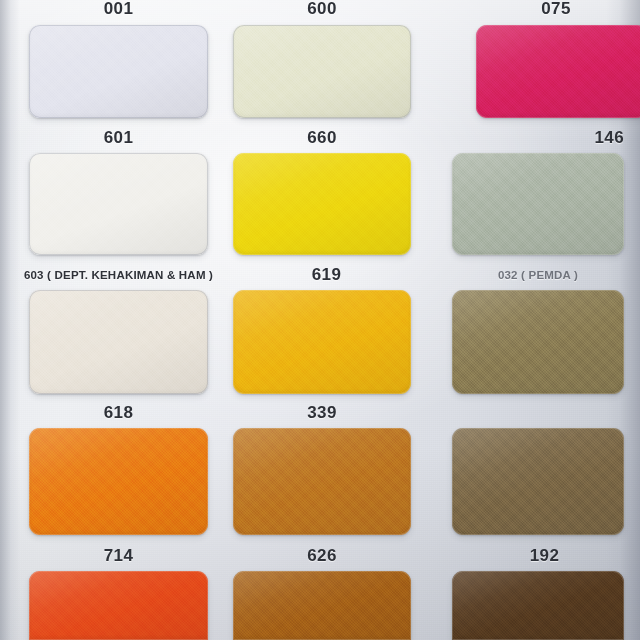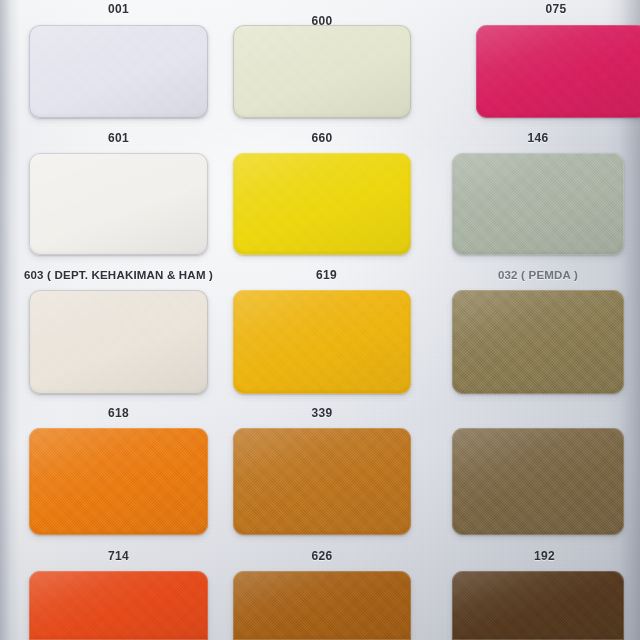--- a/index.html
+++ b/index.html
@@ -65,21 +65,21 @@
 
   .cell {
     position: absolute;
   }
 
   .swatch-label {
     position: absolute;
     left: 0;
     width: 100%;
     text-align: center;
-    font-size: 12px;
+    font-size: 17px;
     font-weight: bold;
     letter-spacing: 0.4px;
     color: #2e3138;
     text-shadow: 0 1px 1px rgba(255,255,255,0.7);
     white-space: nowrap;
     line-height: 14px;
   }
   .swatch-label.dim {
     color: #6f737c;
     font-weight: bold;
@@ -145,21 +145,21 @@
       <div class="cell" style="left: 29px; top: 2px; width: 179px; height: 116px;">
         <div class="swatch-label" style="top: 0px;">001</div>
         <div class="swatch pale" style="left: 0px; top: 23px; width: 179px; height: 93px;">
           <div class="base" style="background: rgb(227, 228, 238);"></div>
           <div class="weave"></div>
           <div class="sheen"></div>
           <div class="rim"></div>
         </div>
       </div>
       <div class="cell" style="left: 233px; top: 2px; width: 178px; height: 116px;">
-        <div class="swatch-label" style="top: 12px;">600</div>
+        <div class="swatch-label" style="top: 0px;">600</div>
         <div class="swatch pale" style="left: 0px; top: 23px; width: 178px; height: 93px;">
           <div class="base" style="background: rgb(228, 229, 205);"></div>
           <div class="weave"></div>
           <div class="sheen"></div>
           <div class="rim"></div>
         </div>
       </div>
       <div class="cell" style="left: 476px; top: 2px; width: 160px; height: 116px;">
         <div class="swatch-label" style="top: 0px;">075</div>
         <div class="swatch" style="left: 0px; top: 23px; width: 172px; height: 93px;">
@@ -181,21 +181,21 @@
       <div class="cell" style="left: 233px; top: 131px; width: 178px; height: 124px;">
         <div class="swatch-label" style="top: 0px;">660</div>
         <div class="swatch" style="left: 0px; top: 22px; width: 178px; height: 102px;">
           <div class="base" style="background: rgb(237, 214, 15);"></div>
           <div class="weave"></div>
           <div class="sheen"></div>
           <div class="rim"></div>
         </div>
       </div>
       <div class="cell" style="left: 452px; top: 131px; width: 172px; height: 124px;">
-        <div class="swatch-label" style="top: 0px;">146</div>
+        <div class="swatch-label" style="top: 0px; text-align: right;">146</div>
         <div class="swatch" style="left: 0px; top: 22px; width: 172px; height: 102px;">
           <div class="base" style="background: rgb(169, 179, 164);"></div>
           <div class="weave"></div>
           <div class="sheen"></div>
           <div class="rim"></div>
         </div>
       </div>
       <div class="cell" style="left: 29px; top: 268px; width: 179px; height: 126px;">
         <div class="swatch-label small" style="top: 0px; left: -40px; width: 259px;">603 ( DEPT. KEHAKIMAN &amp; HAM )</div>
         <div class="swatch pale" style="left: 0px; top: 22px; width: 179px; height: 104px;">

